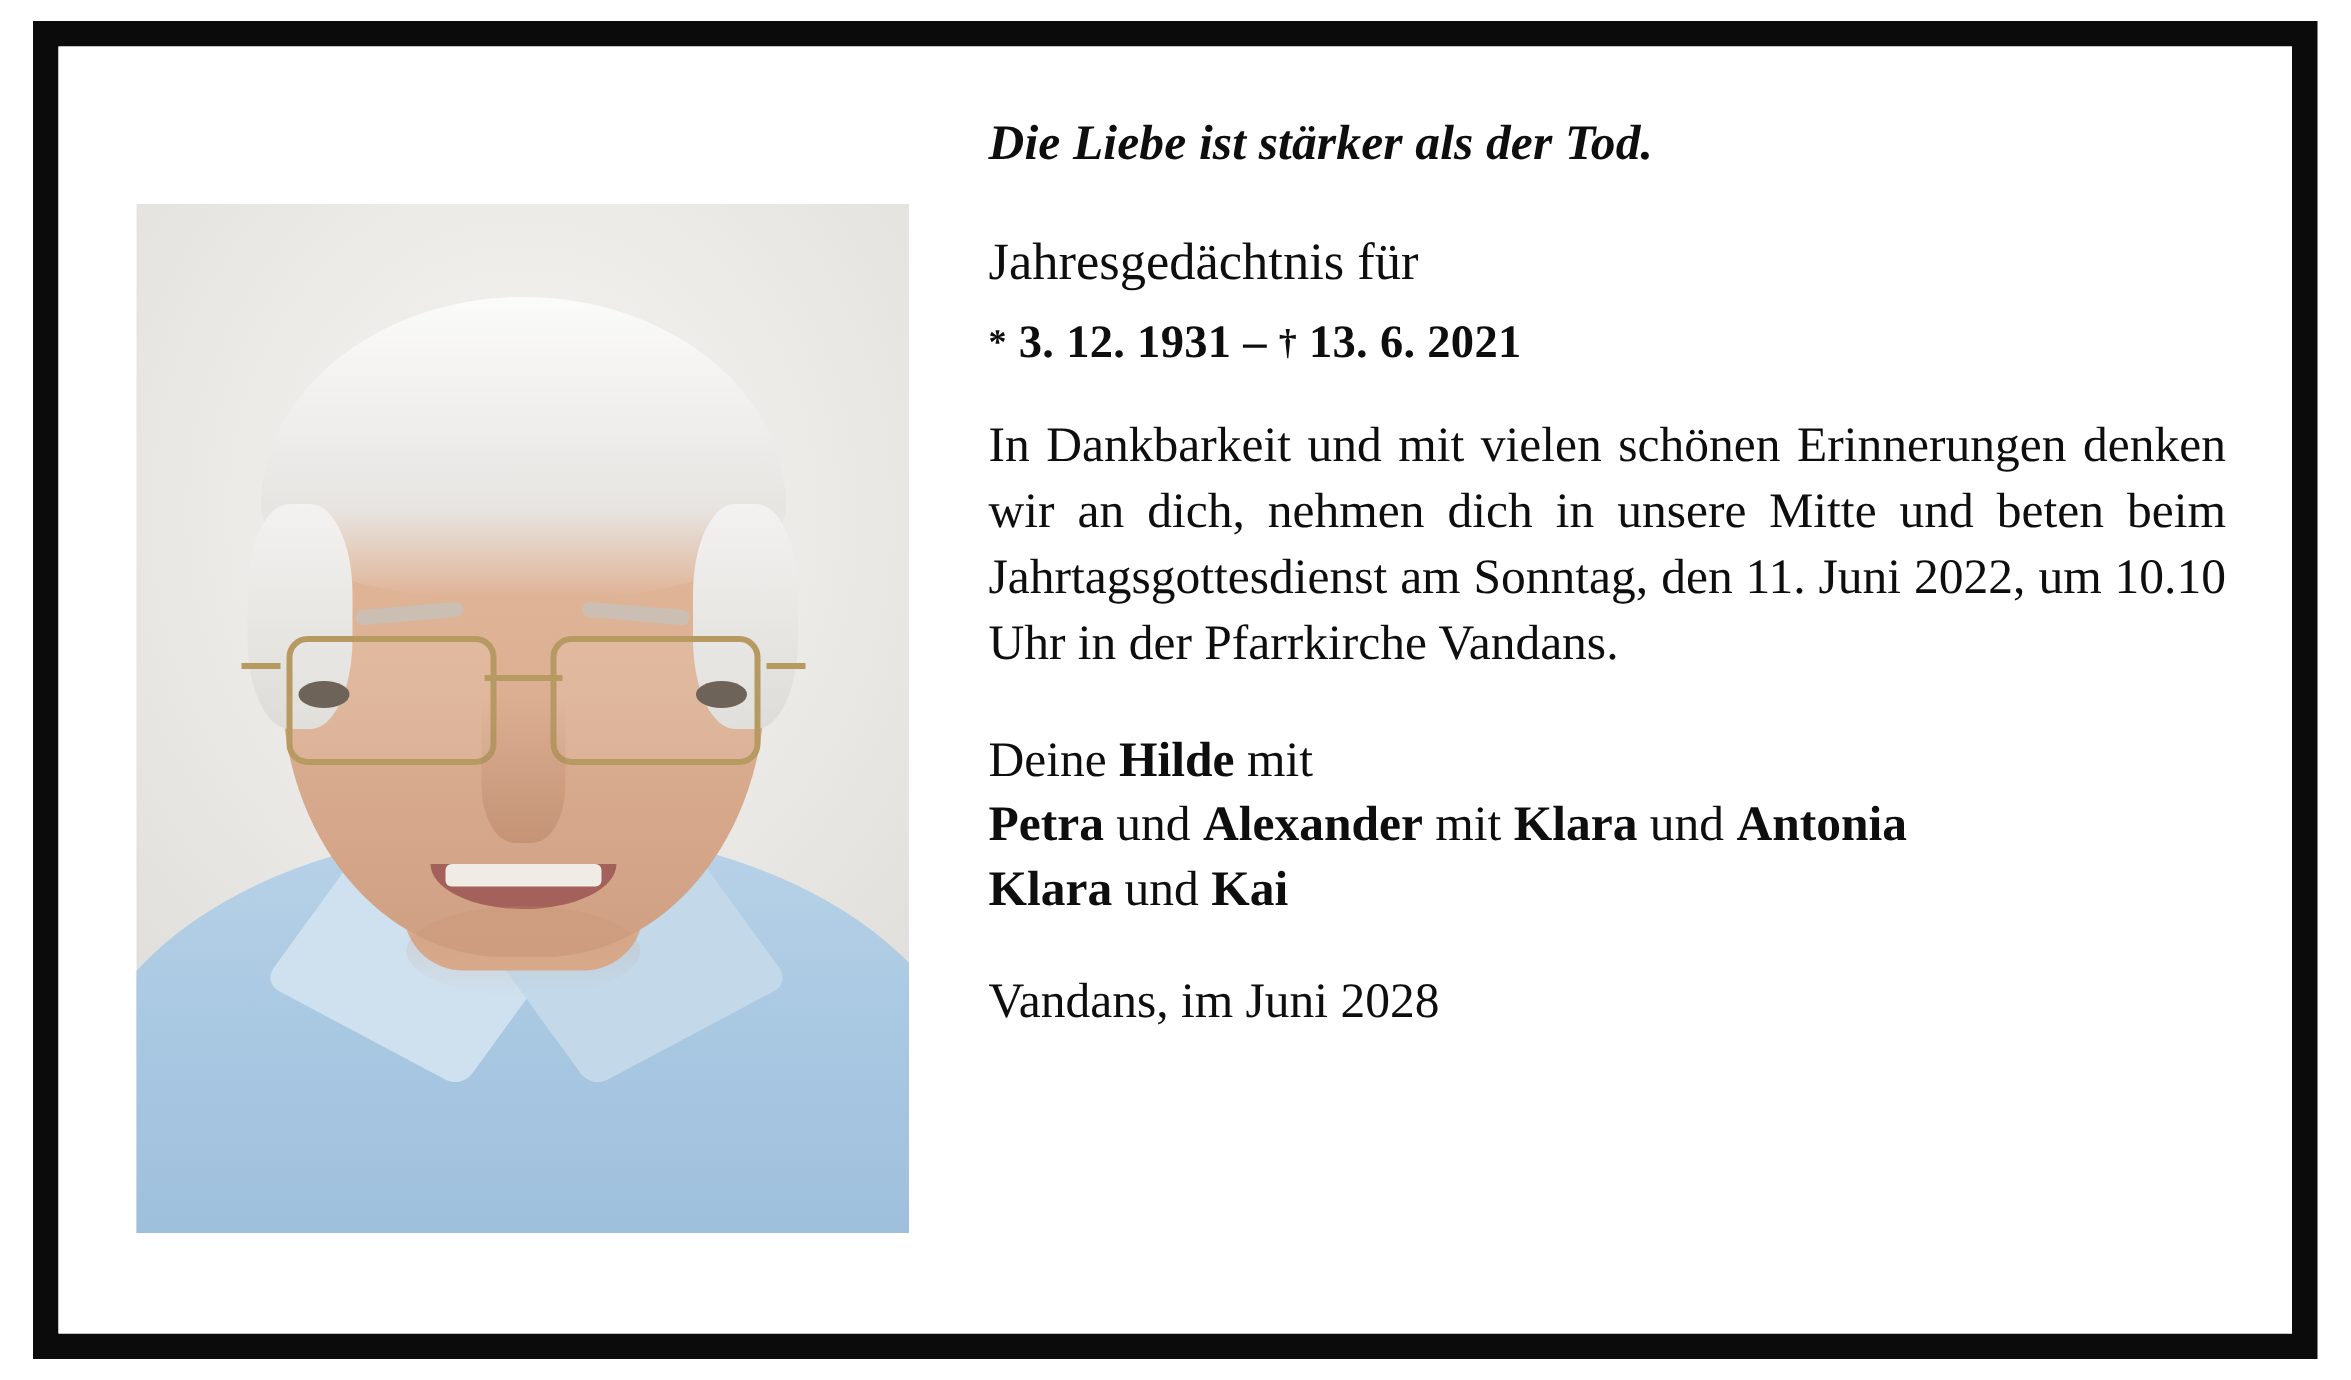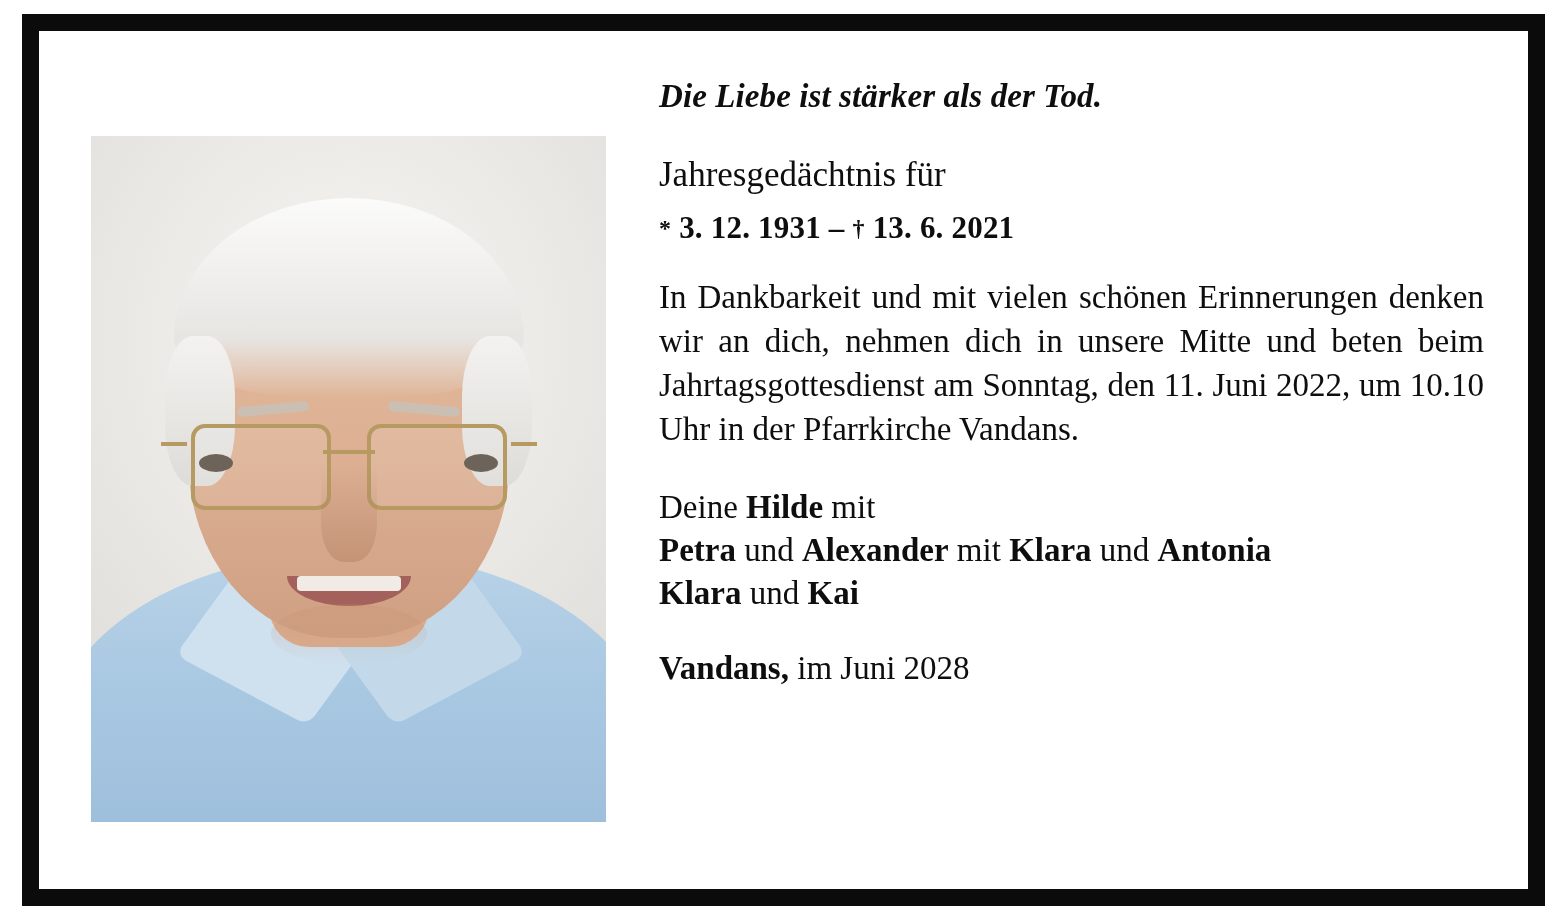--- a/index.html
+++ b/index.html
@@ -295,21 +295,21 @@
     line-height: 1.30;
     margin: 0 0 34px 0;
   }
   .family b { font-weight: 700; }
 
   .place {
     font-size: 33px;
     line-height: 1.2;
     margin: 0;
   }
-  .place b { font-weight: 700; }
+  .place b { font-weight: 400; }
 </style>
 </head>
 <body>
 
 <div class="notice-outer">
   <div class="notice-frame">
     <div class="notice-inner">
 
       <div class="portrait-col">
         <div class="portrait">

